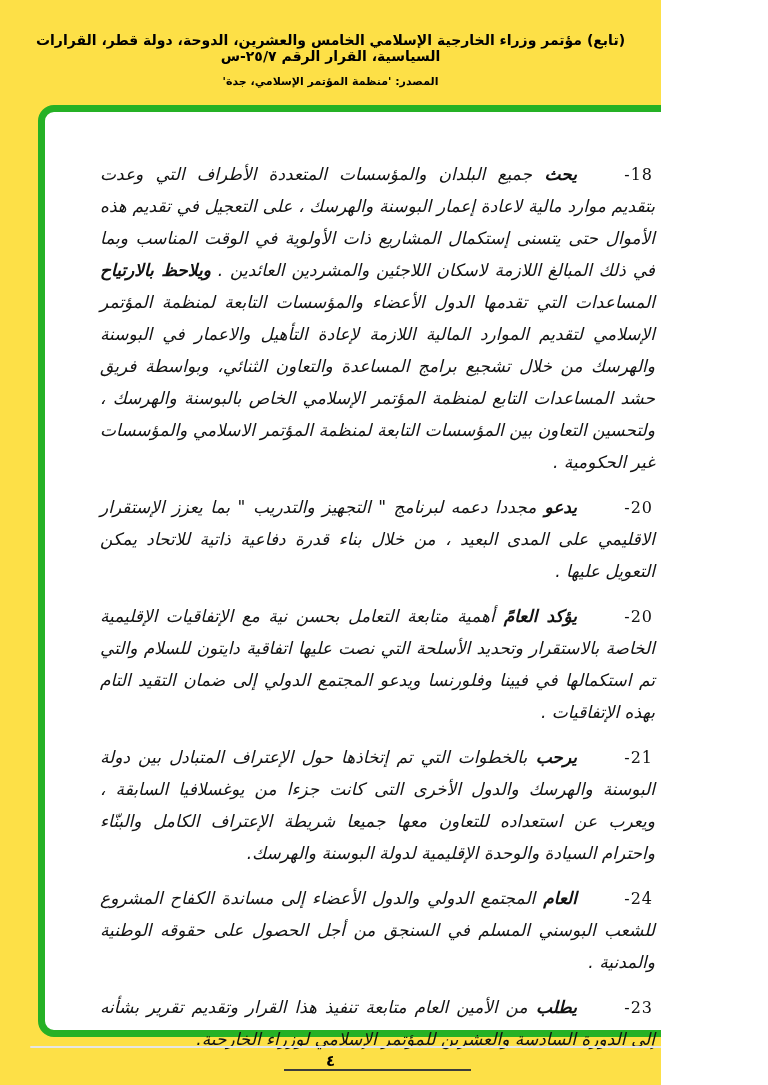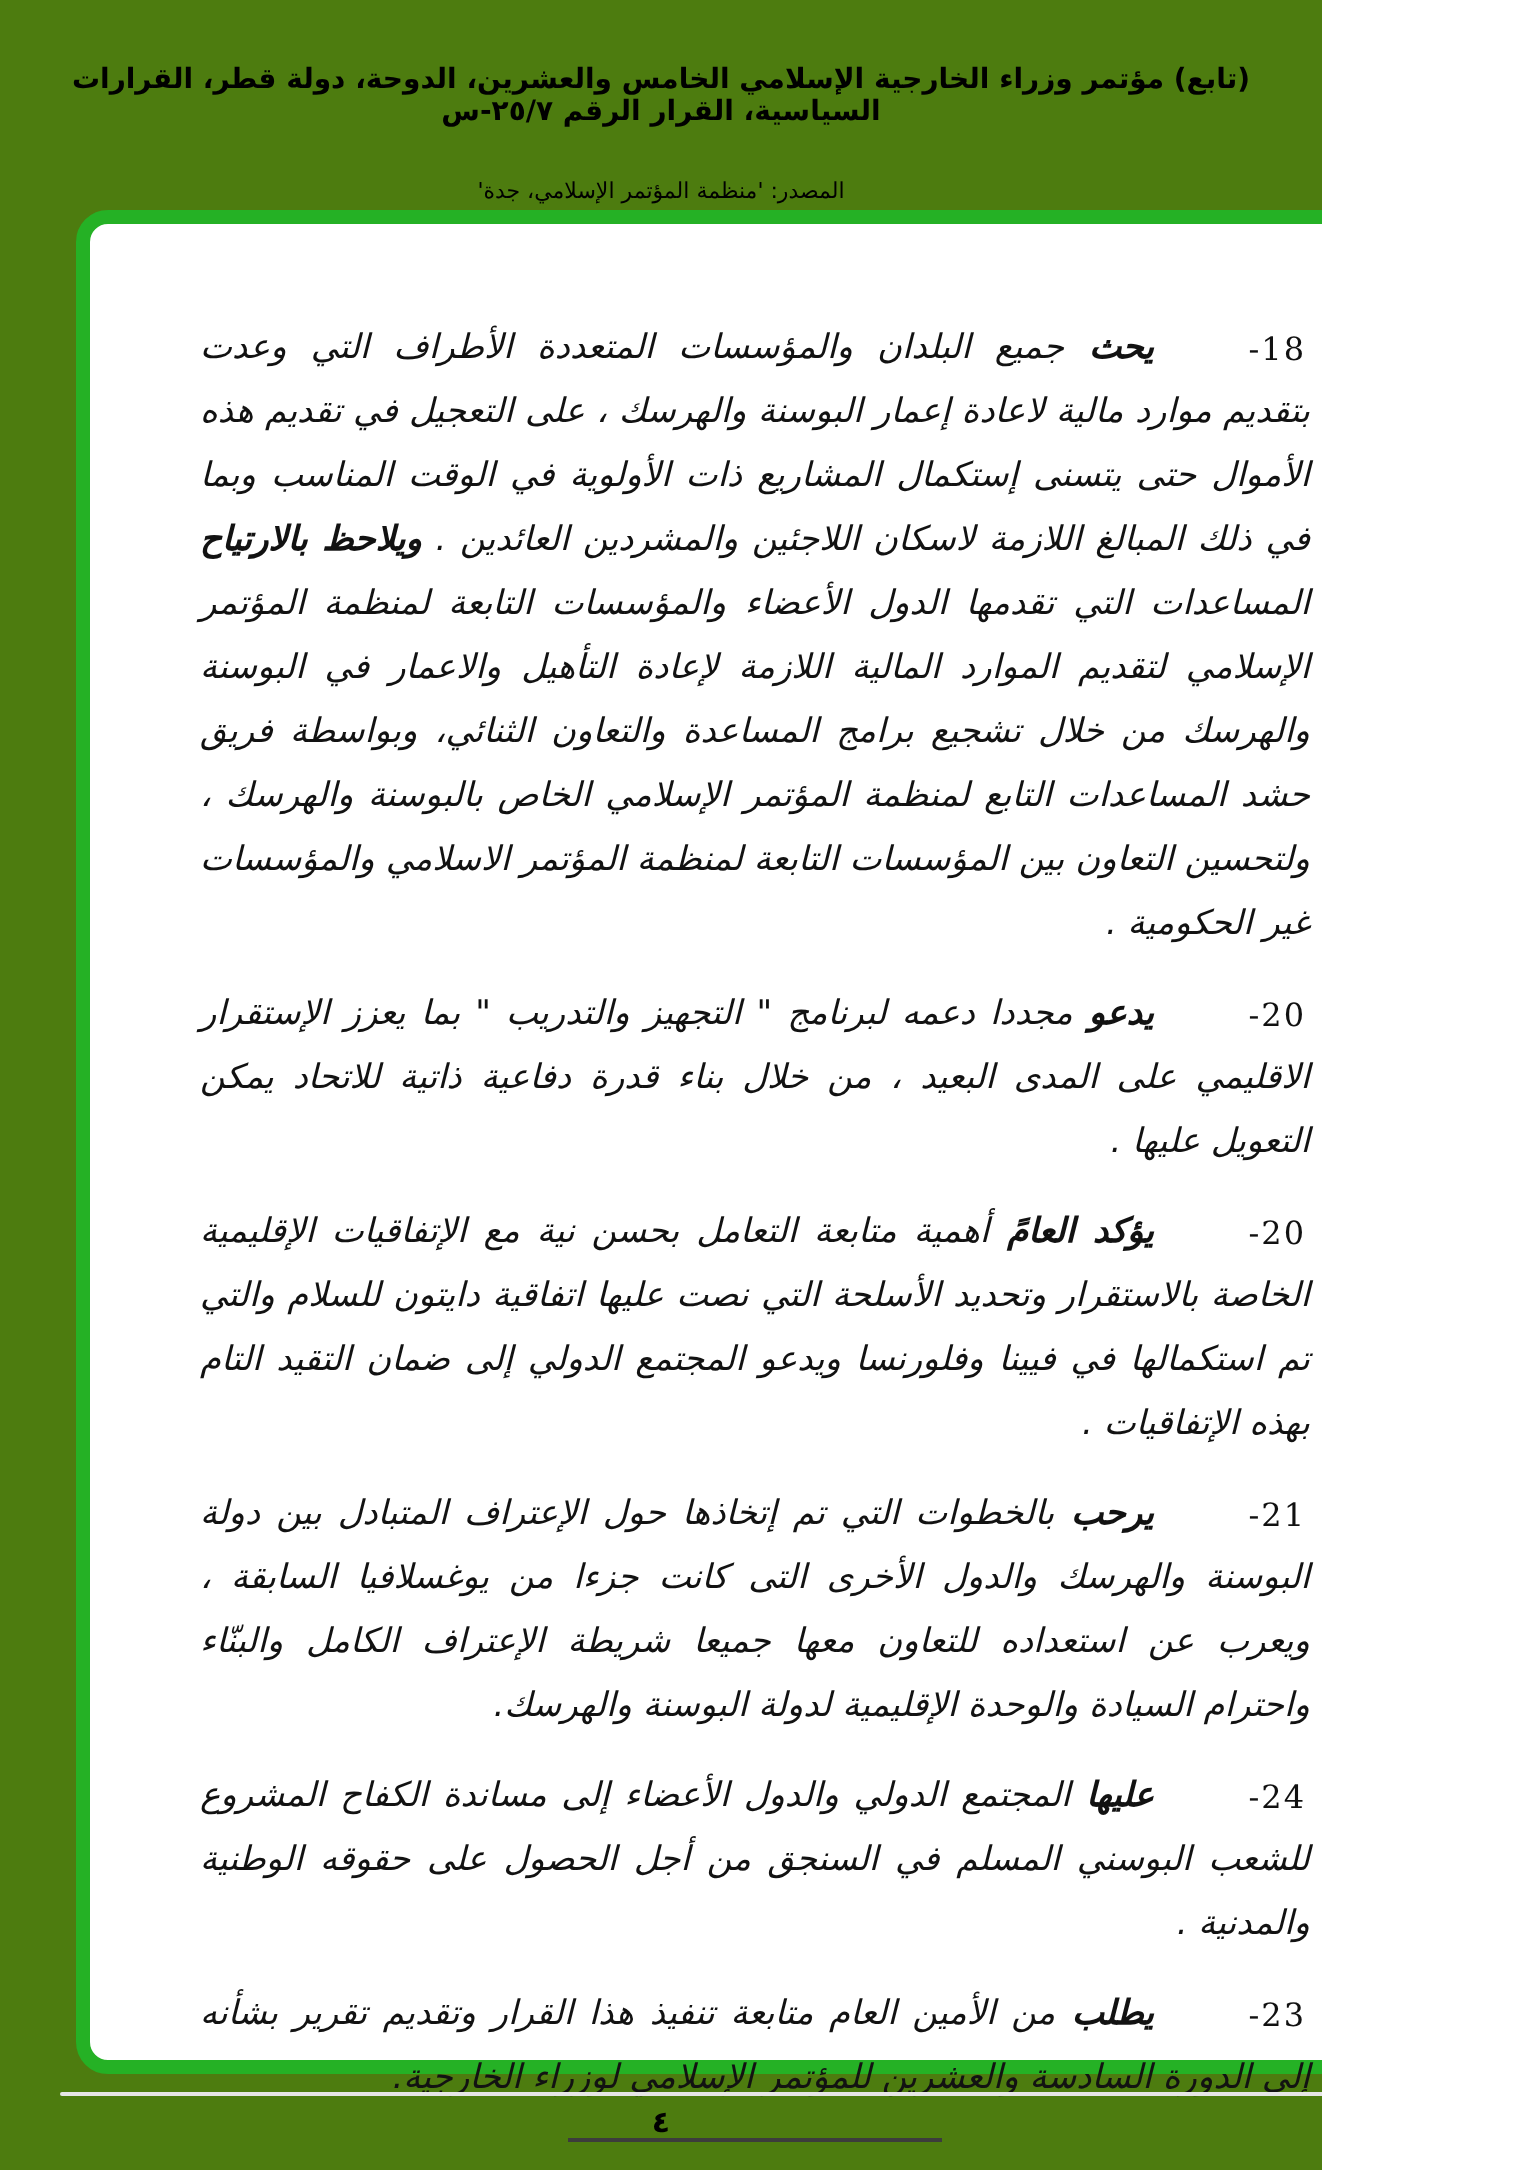--- a/index.html
+++ b/index.html
@@ -1,21 +1,21 @@
 <!DOCTYPE html>
 <html lang="ar"><head>
 <meta charset="utf-8">
 <style>
   html,body{margin:0;padding:0;background:#ffffff;}
   body{width:768px;height:1085px;font-family:"DejaVu Sans",sans-serif;}
-  .page{position:relative;width:661px;height:1085px;background:#4d7c0f;overflow:hidden;}
+  .page{position:relative;width:661px;height:1085px;background:#fde047;overflow:hidden;}
 
   .doc-header{position:absolute;top:32px;left:0;right:0;text-align:center;direction:rtl;color:#000;}
   .doc-header .h1{font-size:14px;font-weight:bold;letter-spacing:0;}
-  .doc-header .h2{font-size:11px;font-weight:normal;margin-top:25px;}
+  .doc-header .h2{font-size:11px;font-weight:bold;margin-top:11px;}
 
   .green-box{position:absolute;left:38px;top:105px;width:688px;height:932px;
              box-sizing:border-box;border:7px solid #25b125;border-radius:16px;background:#ffffff;}
   .content{margin:46px 64px 0 55px;direction:rtl;}
 
   .item{position:relative;direction:rtl;text-align:justify;color:#121212;
         font-size:17px;line-height:32px;margin-bottom:13px;}
   .item .num{position:absolute;right:2px;top:1px;direction:ltr;unicode-bidi:isolate;
              font-family:"DejaVu Serif",serif;font-size:16px;letter-spacing:1px;color:#111;}
   .item .text{margin:0;text-indent:78px;font-style:italic;}
@@ -56,21 +56,21 @@
     <p class="text"><span class="b">يؤكد العامً </span><span>أهمية متابعة التعامل بحسن نية مع الإتفاقيات الإقليمية الخاصة بالاستقرار وتحديد الأسلحة التي نصت عليها اتفاقية دايتون للسلام والتي تم استكمالها في فيينا وفلورنسا ويدعو المجتمع الدولي إلى ضمان التقيد التام بهذه الإتفاقيات .</span></p>
   </div>
 
   <div class="item">
     <span class="num">-21</span>
     <p class="text"><span class="b">يرحب </span><span>بالخطوات التي تم إتخاذها حول الإعتراف المتبادل بين دولة البوسنة والهرسك والدول الأخرى التى كانت جزءا من يوغسلافيا السابقة ، ويعرب عن استعداده للتعاون معها جميعا شريطة الإعتراف الكامل والبنّاء واحترام السيادة والوحدة الإقليمية لدولة البوسنة والهرسك.</span></p>
   </div>
 
   <div class="item">
     <span class="num">-24</span>
-    <p class="text"><span class="b">عليها </span><span>المجتمع الدولي والدول الأعضاء إلى مساندة الكفاح المشروع للشعب البوسني المسلم في السنجق من أجل الحصول على حقوقه الوطنية والمدنية .</span></p>
+    <p class="text"><span class="b">العام </span><span>المجتمع الدولي والدول الأعضاء إلى مساندة الكفاح المشروع للشعب البوسني المسلم في السنجق من أجل الحصول على حقوقه الوطنية والمدنية .</span></p>
   </div>
 
   <div class="item">
     <span class="num">-23</span>
     <p class="text"><span class="b">يطلب </span><span>من الأمين العام متابعة تنفيذ هذا القرار وتقديم تقرير بشأنه إلى الدورة السادسة والعشرين للمؤتمر الإسلامي لوزراء الخارجية.</span></p>
   </div>
 </div>
       <div class="end-rule"></div>
     </div>
   </div>

